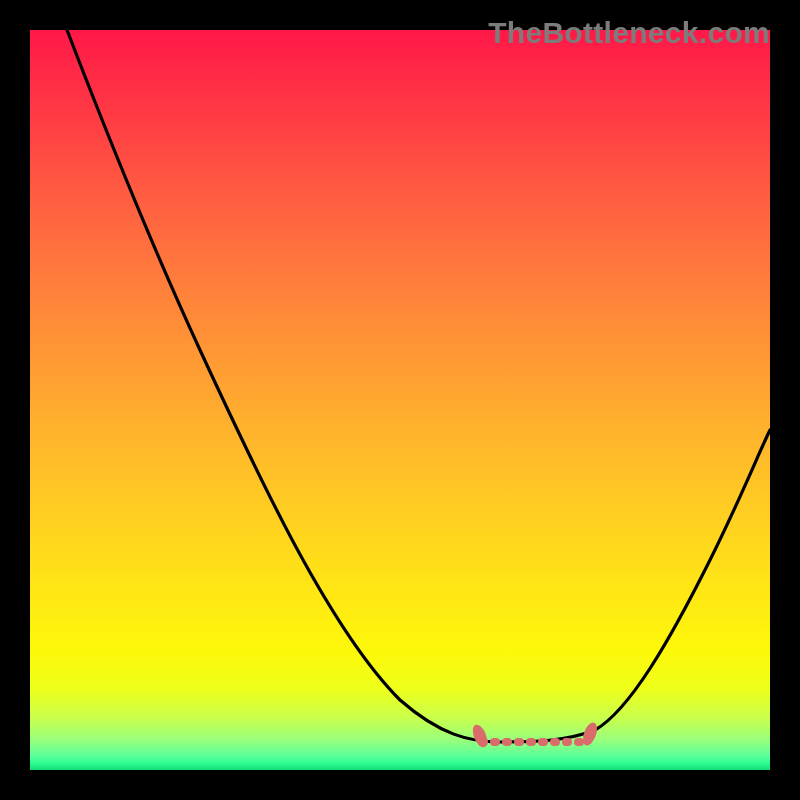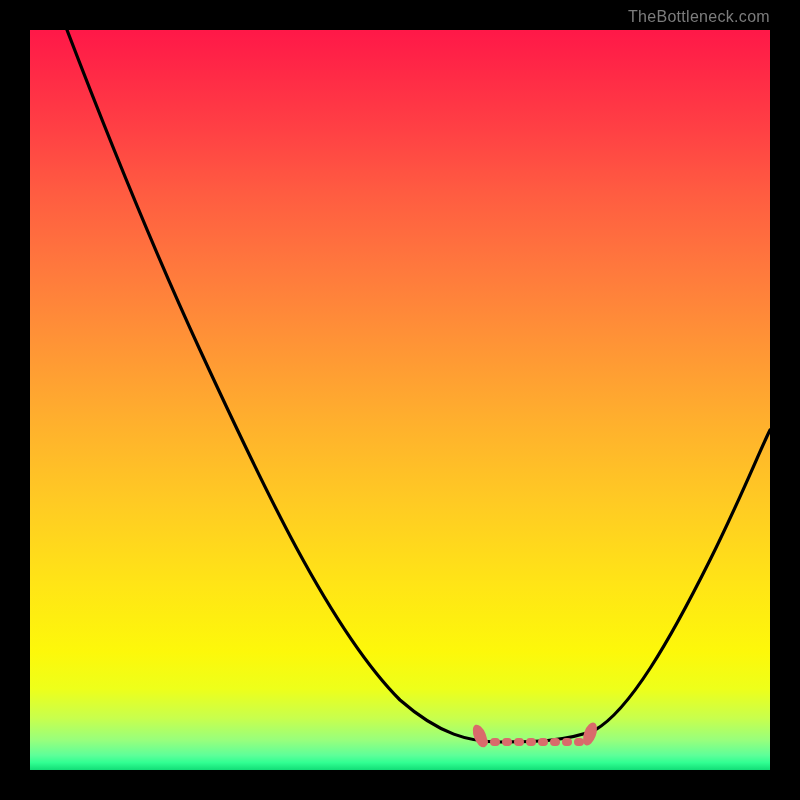--- a/index.html
+++ b/index.html
@@ -55,25 +55,25 @@
   }
   .curve-svg {
     position: absolute;
     top: 0;
     left: 0;
     width: 100%;
     height: 100%;
   }
   .watermark {
     position: absolute;
-    top: 8px;
+    top: 16px;
     right: 30px;
     color: #7c7c7c;
-    font-size: 16px;
-    font-weight: 400;
+    font-size: 30px;
+    font-weight: 700;
     letter-spacing: 0.3px;
   }
 </style>
 </head>
 <body>
 
 <div class="frame">
 
   <div class="plot-area">
     <div class="gradient"></div>

